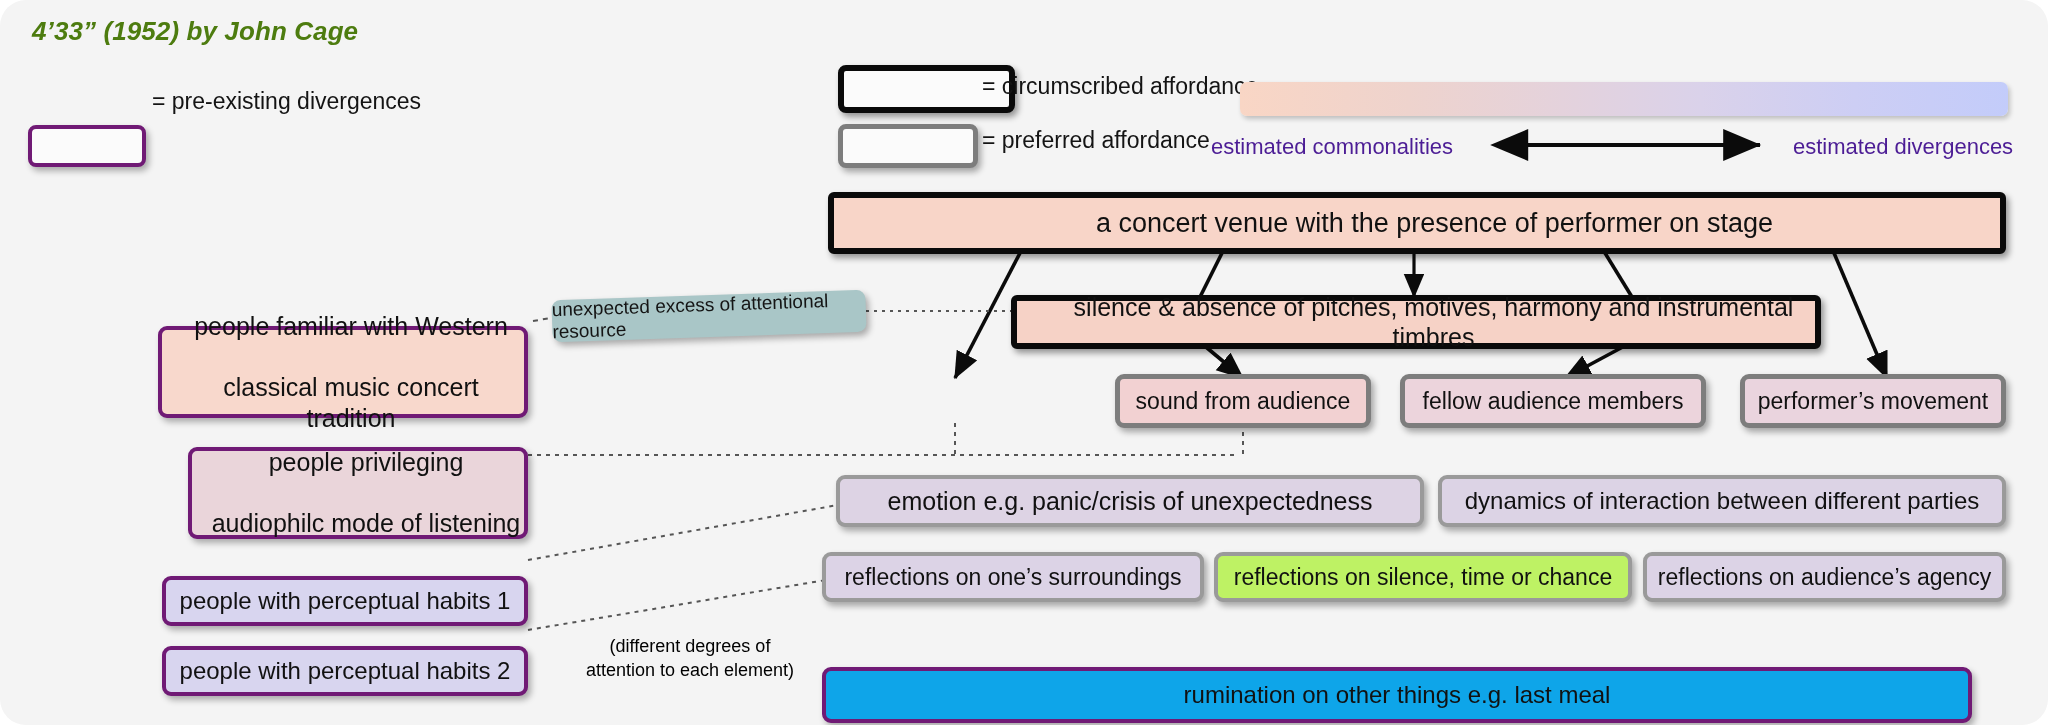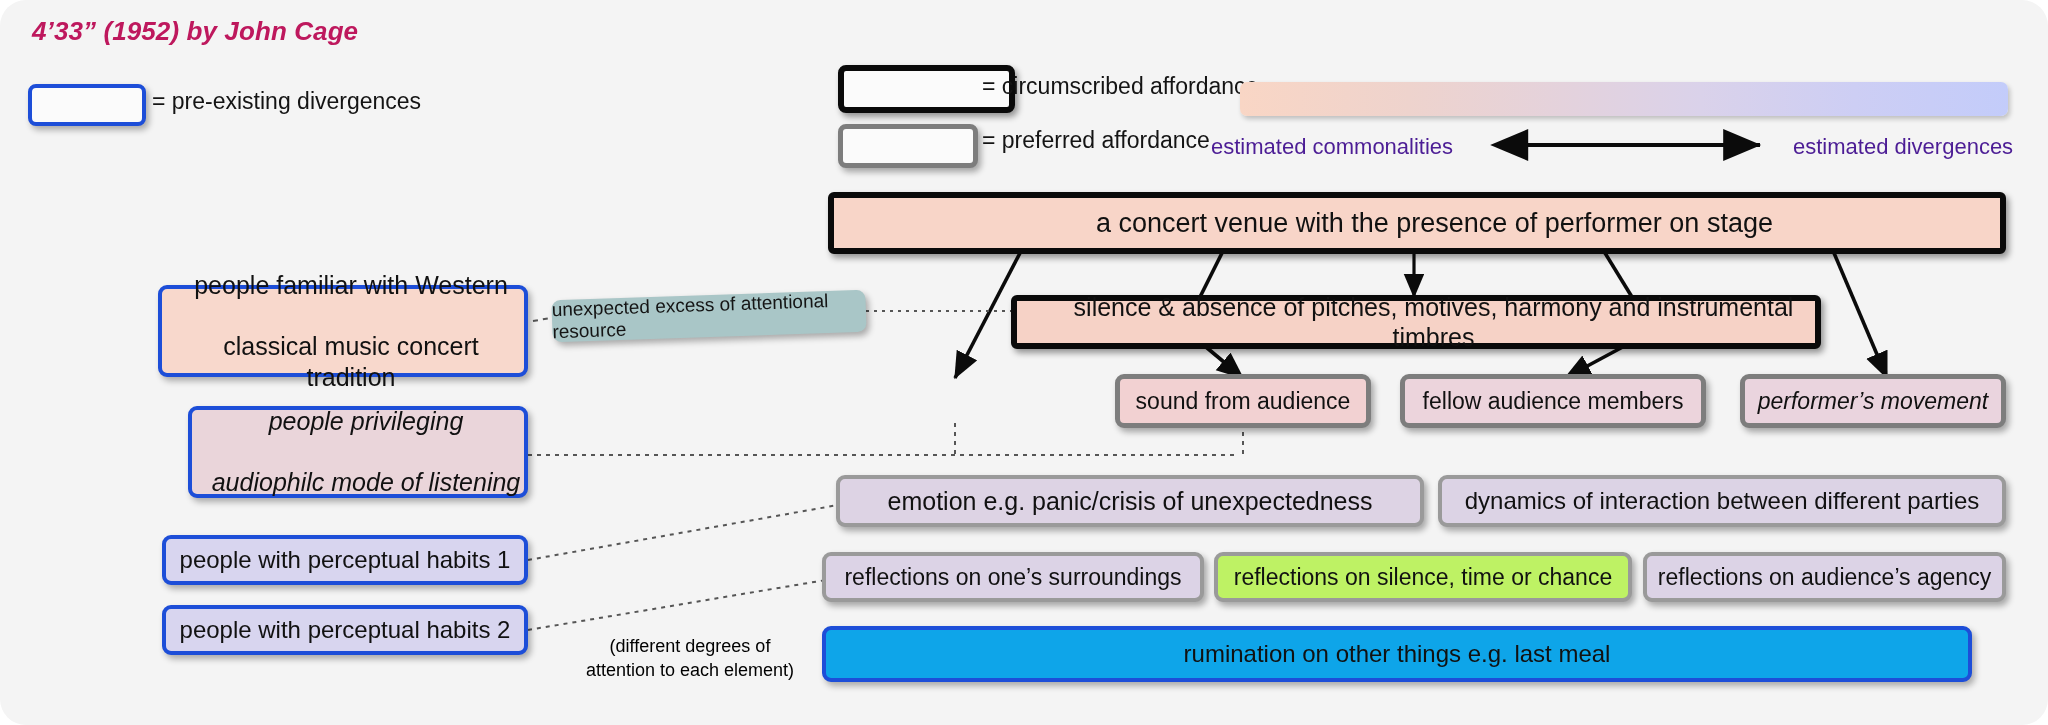--- a/index.html
+++ b/index.html
@@ -35,32 +35,33 @@
   .preferred{
     border:5px solid #7d7d7d;
     box-shadow:3px 4px 6px rgba(0,0,0,.33);
   }
   .preferred-dark{
     border:5px solid #555555;
     box-shadow:3px 4px 6px rgba(0,0,0,.38);
   }
   
   .divergence{
-    border:4px solid #1d4ed8;
+    border:4px solid #701a75;
     box-shadow:3px 4px 6px rgba(0,0,0,.30);
+    margin-top:41px;
   }
   .divergence-grey{
     border:4px solid #9a9a9a;
     box-shadow:3px 4px 6px rgba(0,0,0,.32);
   }
 
   
   #title{
     position:absolute;left:32px;top:16px;
-    font-size:26px;font-style:italic;font-weight:bold;color:#be185d;
+    font-size:26px;font-style:italic;font-weight:bold;color:#4d7c0f;
     letter-spacing:.1px;
   }
 
   
   .legend-swatch{position:absolute;border-radius:8px;background:#fbfbfb;}
   .legend-text{
     position:absolute;font-size:23px;color:#141414;white-space:nowrap;
   }
   #grad-bar{
     position:absolute;
@@ -154,21 +155,21 @@
   <div class="node circumscribed" style="left:1011px;top:295px;width:810px;height:54px;background:#f6d2c6;font-size:25px;">
     <span>silence &amp; absence of pitches, motives, harmony and instrumental timbres</span>
   </div>
 
   <div class="node preferred" style="left:1115px;top:374px;width:256px;height:54px;background:#f2d1d2;font-size:23px;">
     <span>sound from audience</span>
   </div>
   <div class="node preferred" style="left:1400px;top:374px;width:306px;height:54px;background:#ecd4dc;font-size:23px;">
     <span>fellow audience members</span>
   </div>
-  <div class="node preferred" style="left:1740px;top:374px;width:266px;height:54px;background:#ead4de;font-size:23px;font-style:italic;">
+  <div class="node preferred" style="left:1740px;top:374px;width:266px;height:54px;background:#ead4de;font-size:23px;">
     <span>performer’s movement</span>
   </div>
 
   <div class="node divergence-grey" style="left:836px;top:475px;width:588px;height:52px;background:#ddd3e4;font-size:25px;">
     <span>emotion  e.g. panic/crisis of unexpectedness</span>
   </div>
   <div class="node divergence-grey" style="left:1438px;top:475px;width:568px;height:52px;background:#dcd3e5;font-size:24px;">
     <span>dynamics of interaction between different parties</span>
   </div>
 
@@ -186,21 +187,21 @@
     <span>rumination on other things e.g. last meal</span>
   </div>
 
   <div class="node divergence" style="left:158px;top:285px;width:370px;height:92px;background:#f8d8cc;font-size:25px;">
     <span>
       <span>people familiar with Western</span><br>
       <span>classical music concert tradition</span>
     </span>
   </div>
 
-  <div class="node divergence" style="left:188px;top:406px;width:340px;height:92px;background:#ead5da;font-size:25px;font-style:italic;">
+  <div class="node divergence" style="left:188px;top:406px;width:340px;height:92px;background:#ead5da;font-size:25px;">
     <span>
       <span>people privileging</span><br>
       <span>audiophilc mode of listening</span>
     </span>
   </div>
 
   <div class="node divergence" style="left:162px;top:535px;width:366px;height:50px;background:#d8d5ef;font-size:24px;">
     <span>people with perceptual habits 1</span>
   </div>
 

